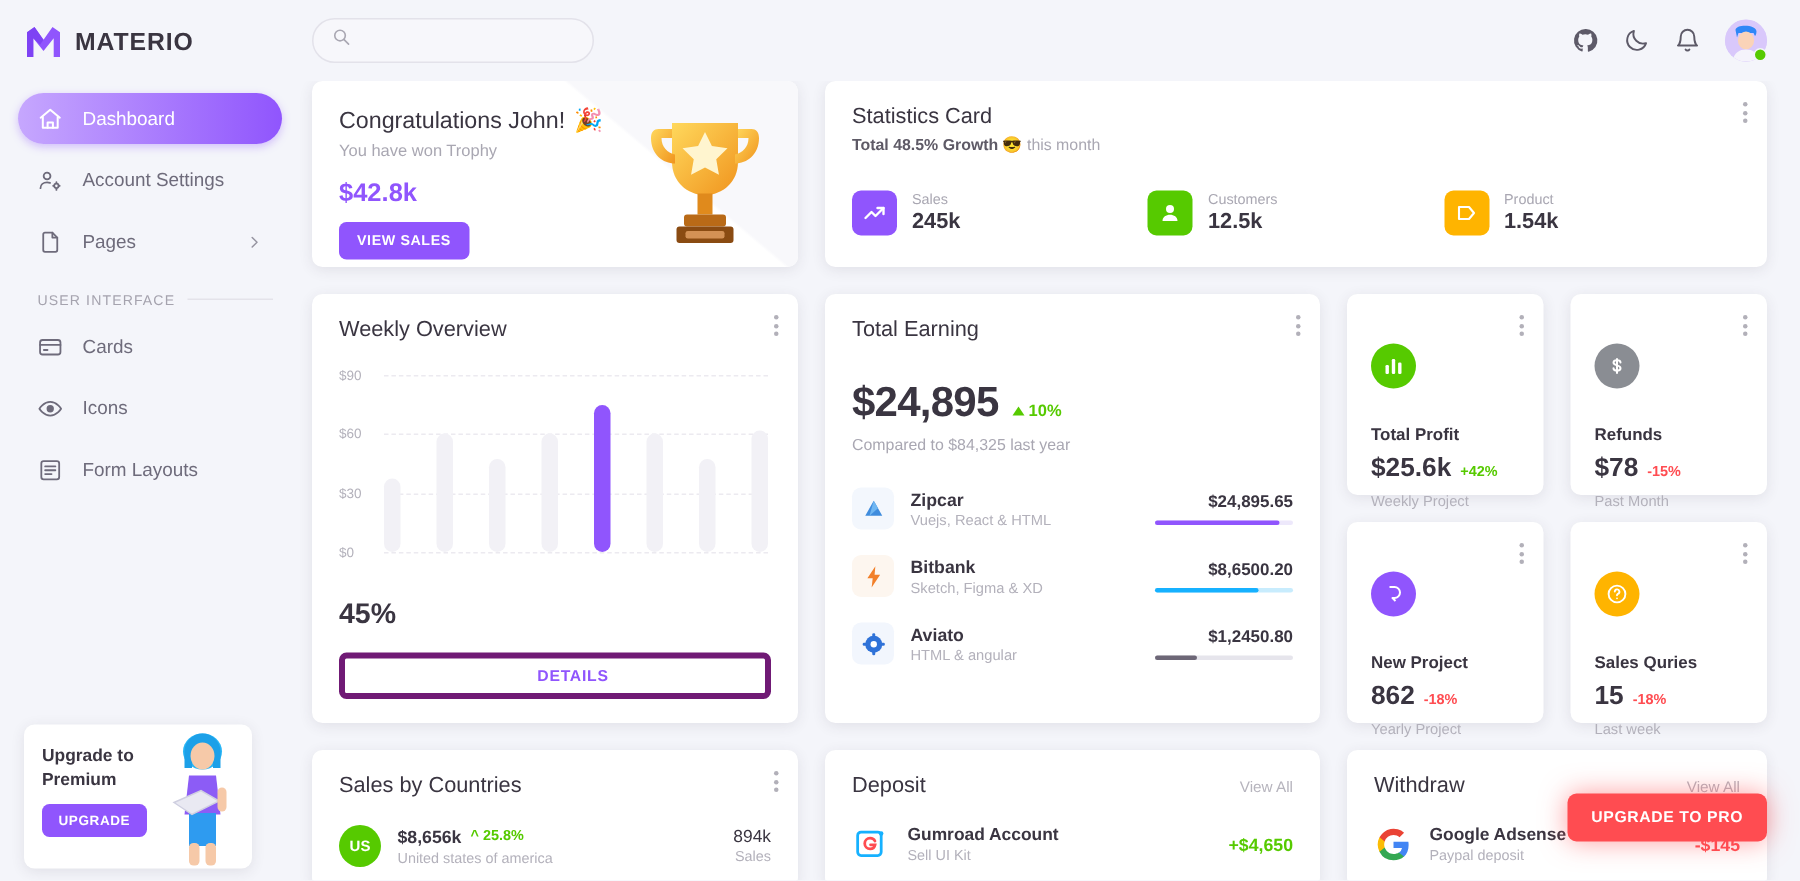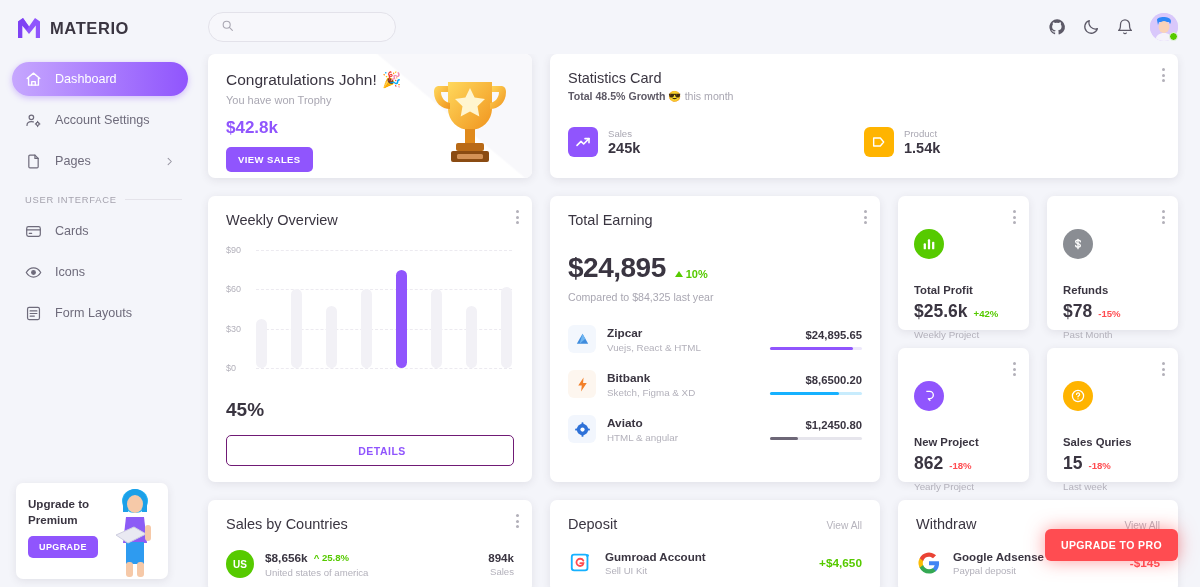--- a/index.html
+++ b/index.html
@@ -161,21 +161,21 @@
   .bars { position: absolute; left: 0; right: 0; bottom: 0; height: 118px;
           display: flex; align-items: flex-end; justify-content: space-between; }
   .bar { width: 11px; border-radius: 6px; background: #f2f1f6; }
   .bar.hl { background: #9055fd; }
 
   .perf { display: flex; align-items: center; gap: 12px; margin-top: 14px; }
   .perf-pct { font-size: 19px; font-weight: bold; color: #3a3541; }
   .perf-txt { font-size: 10.6px; color: #a9a7b2; line-height: 1.5; }
   .details-btn {
     margin-top: 14px; width: 100%; height: 31px;
-    border: 1px solid #701a75; background: #fff; color: #9055fd;
+    border: 4px solid #701a75; background: #fff; color: #9055fd;
     font-size: 10.5px; font-weight: bold; letter-spacing: .5px;
     border-radius: 5px; cursor: pointer; font-family: inherit; padding-left: 24px;
   }
 
   
   .earning { height: 286px; padding: 16px 18px; }
   .earn-big { display: flex; align-items: baseline; gap: 9px; margin-top: 24px; }
   .earn-amt { font-size: 28px; font-weight: bold; color: #3a3541; letter-spacing: -.5px; }
   .earn-delta { font-size: 11px; font-weight: bold; color: #56ca00; display: flex; align-items: center; gap: 3px; }
   .tri-up { width: 0; height: 0; border-left: 4px solid transparent; border-right: 4px solid transparent; border-bottom: 6px solid #56ca00; }
@@ -212,21 +212,21 @@
   .brow-amt { margin-left: auto; font-size: 11.8px; font-weight: bold; }
   .country-av {
     width: 28px; height: 28px; border-radius: 50%; background: #56ca00;
     color: #fff; font-size: 10px; font-weight: bold;
     display: flex; align-items: center; justify-content: center; flex: 0 0 28px;
   }
   .c-amt { font-size: 11.8px; font-weight: bold; color: #3a3541; }
   .c-delta { font-size: 9.6px; font-weight: bold; color: #56ca00; }
   .c-sub { font-size: 9.6px; color: #b3b1bb; margin-top: 2px; }
   .c-right { margin-left: auto; text-align: right; }
-  .c-rv { font-size: 11.6px; font-weight: bold; color: #3a3541; }
+  .c-rv { font-size: 11.6px; font-weight: normal; color: #3a3541; }
   .c-rs { font-size: 9.6px; color: #b3b1bb; margin-top: 2px; }
 
   .pro-btn {
     position: fixed; right: 22px; top: 529px;
     background: #ff4c51; color: #fff; border: none;
     font-size: 10.5px; font-weight: bold; letter-spacing: .4px;
     padding: 10px 16px; border-radius: 6px; cursor: pointer;
     box-shadow: 0 0 18px rgba(255,76,81,.55); font-family: inherit;
     z-index: 40;
   }
@@ -440,20 +440,32 @@
                     <path d="M3 17l6-6 4 4 8-8"></path>
                     <path d="M15 7h6v6"></path>
                   </svg>
               </span>
               <span>
                 <div class="stat-k">Sales</div>
                 <div class="stat-v">245k</div>
               </span>
             </div>
 
+            <div class="stat">
+              <span class="stat-ico" style="background:#56ca00">
+                <svg viewBox="0 0 24 24" fill="#fff">
+                    <circle cx="12" cy="8" r="4"></circle>
+                    <path d="M4.5 20c0-4 3.6-6.2 7.5-6.2S19.5 16 19.5 20z"></path>
+                  </svg>
+              </span>
+              <span>
+                <div class="stat-k">Customers</div>
+                <div class="stat-v">12.5k</div>
+              </span>
+            </div>
 
             <div class="stat">
               <span class="stat-ico" style="background:#ffb400">
                 <svg viewBox="0 0 24 24" fill="none" stroke="#fff" stroke-width="2.1" stroke-linejoin="round">
                     <path d="M4 6h10l5 6-5 6H4z"></path>
                   </svg>
               </span>
               <span>
                 <div class="stat-k">Product</div>
                 <div class="stat-v">1.54k</div>

